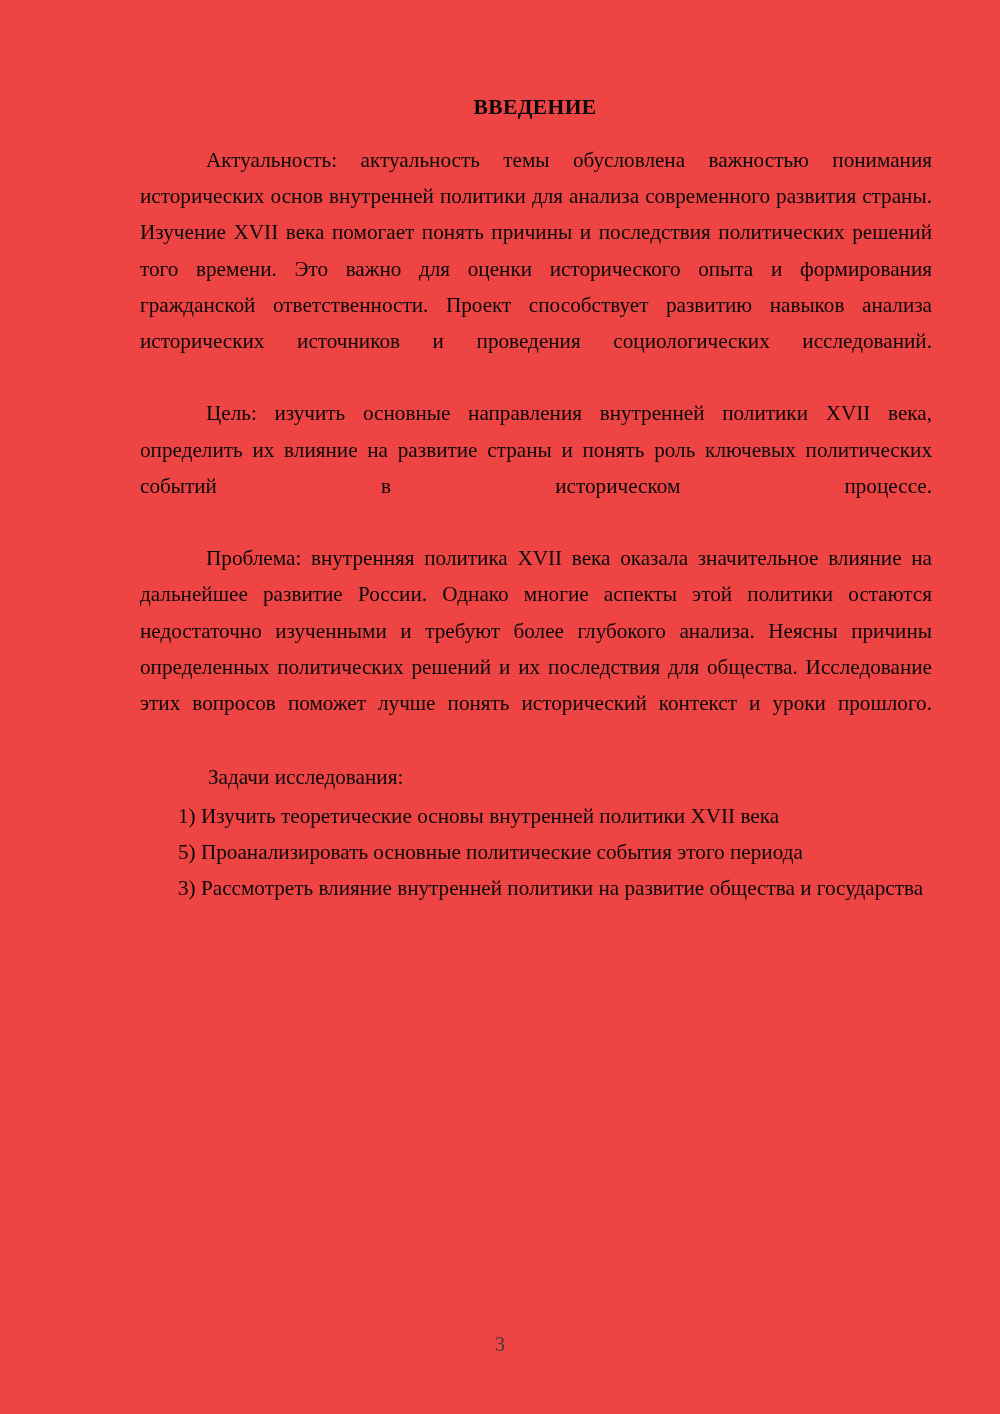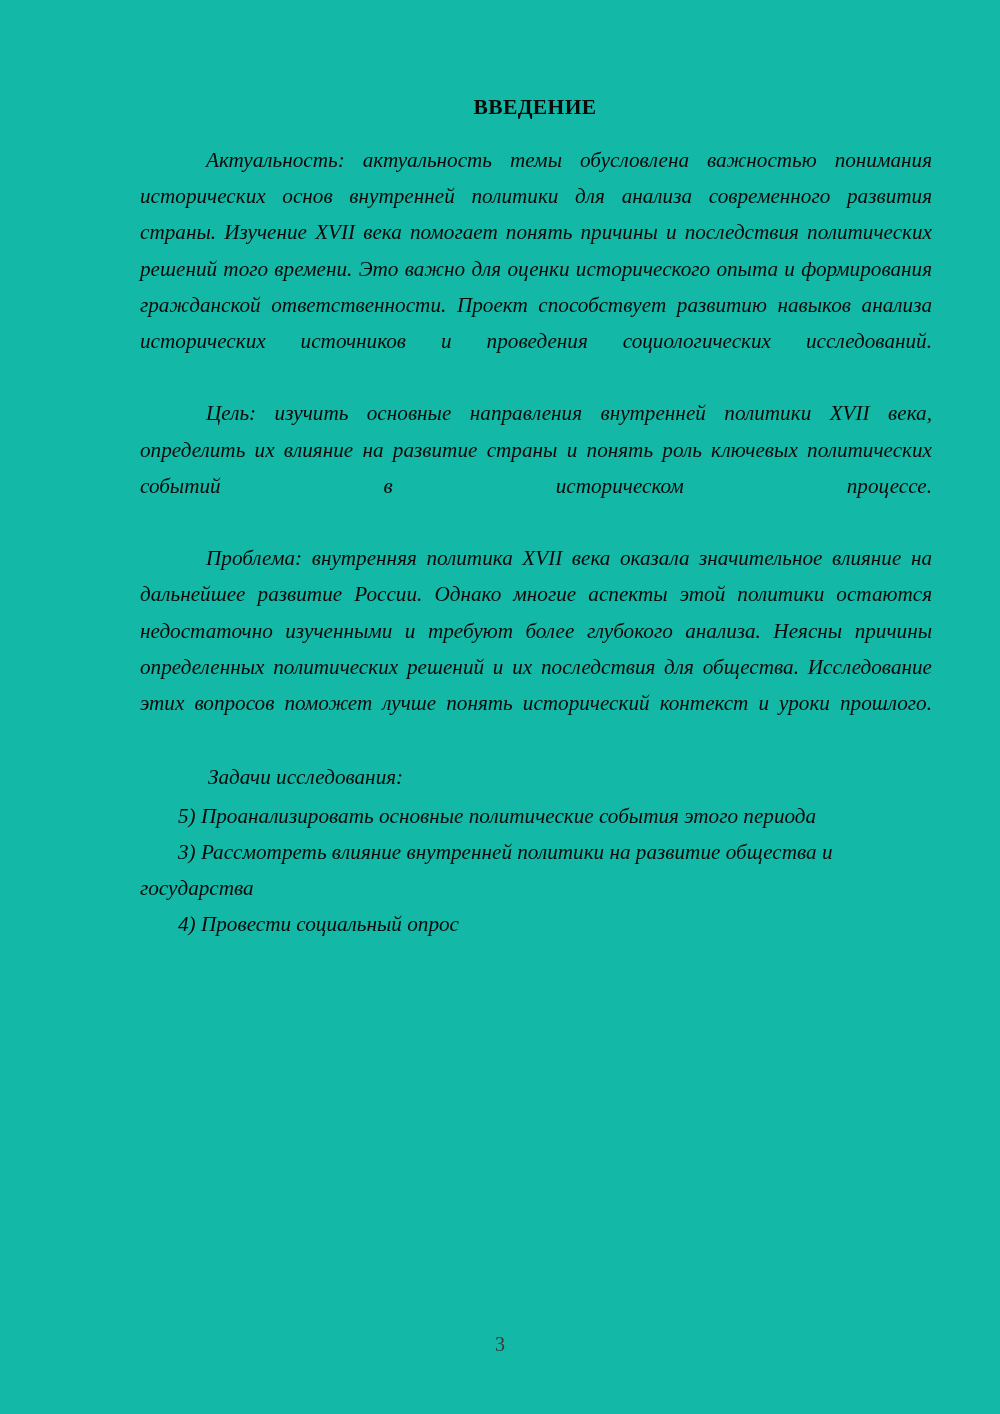--- a/index.html
+++ b/index.html
@@ -7,21 +7,21 @@
     margin: 0;
     padding: 0;
     background: #ffffff;
   }
 
   .page {
     position: relative;
     width: 1000px;
     height: 1414px;
     margin: 0 auto;
-    background: #14b8a6;
+    background: #ef4444;
     overflow: hidden;
     font-family: "Liberation Serif", "DejaVu Serif", serif;
     color: #0a0a0a;
     -webkit-font-smoothing: antialiased;
   }
 
   
   .doc-title {
     position: absolute;
     left: 140px;
@@ -34,21 +34,20 @@
     line-height: 30px;
     margin: 0;
   }
 
   
   .body-block {
     position: absolute;
     left: 140px;
     top: 142px;
     width: 792px;
-    font-style: italic;
   }
 
   p.para {
     margin: 0;
     font-size: 21.2px;
     line-height: 36.2px;
     text-align: justify;
     text-justify: inter-word;
     text-indent: 66px;
     hyphens: none;
@@ -102,26 +101,26 @@
   <div class="body-block">
 
     <p class="para">Актуальность: актуальность темы обусловлена важностью понимания исторических основ внутренней политики для анализа современного развития страны. Изучение XVII века помогает понять причины и последствия политических решений того времени. Это важно для оценки исторического опыта и формирования гражданской ответственности. Проект способствует развитию навыков анализа исторических источников и проведения социологических исследований.</p>
 
     <p class="para">Цель: изучить основные направления внутренней политики XVII века, определить их влияние на развитие страны и понять роль ключевых политических событий в историческом процессе.</p>
 
     <p class="para">Проблема: внутренняя политика XVII века оказала значительное влияние на дальнейшее развитие России. Однако многие аспекты этой политики остаются недостаточно изученными и требуют более глубокого анализа. Неясны причины определенных политических решений и их последствия для общества. Исследование этих вопросов поможет лучше понять исторический контекст и уроки прошлого.</p>
 
     <p class="plain">Задачи исследования:</p>
 
+    <p class="task">1) Изучить теоретические основы внутренней политики XVII века</p>
 
     <p class="task">5) Проанализировать основные политические события этого периода</p>
 
     <p class="task">3) Рассмотреть влияние внутренней политики на развитие общества и государства</p>
 
-    <p class="task">4) Провести социальный опрос</p>
 
 
 
 
 
   </div>
 
   <div class="page-number">3</div>
 
 </div>

